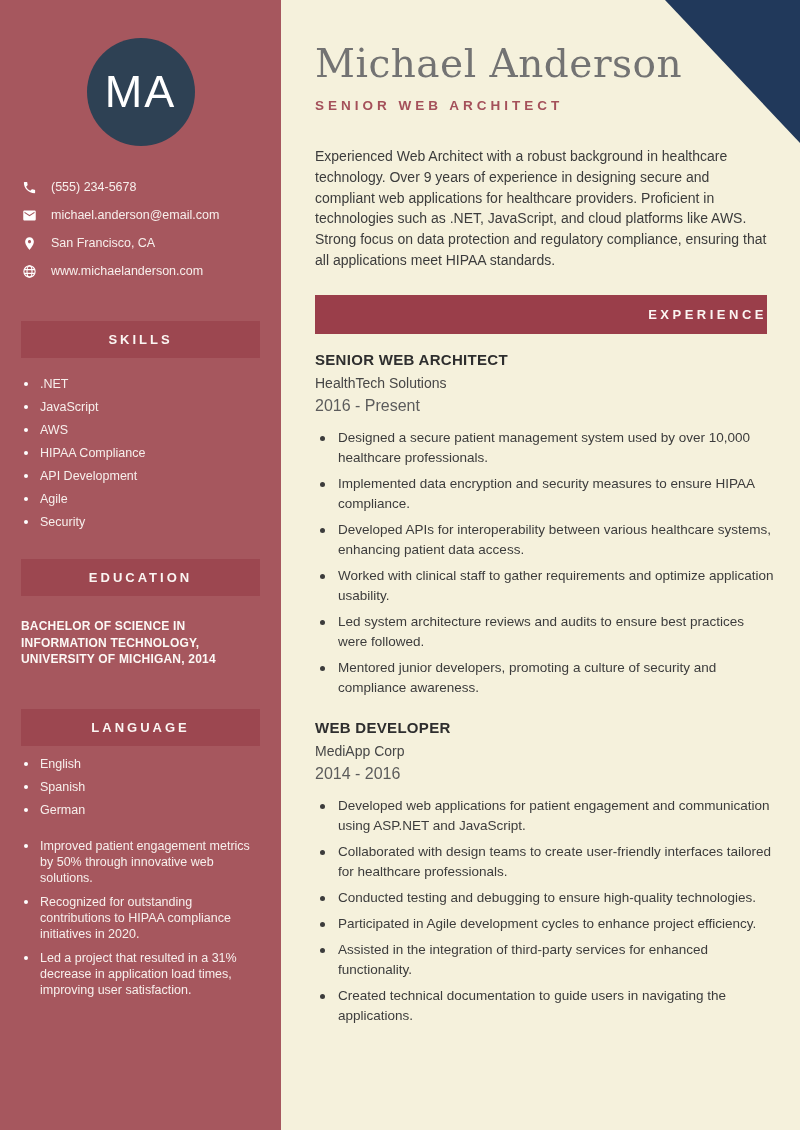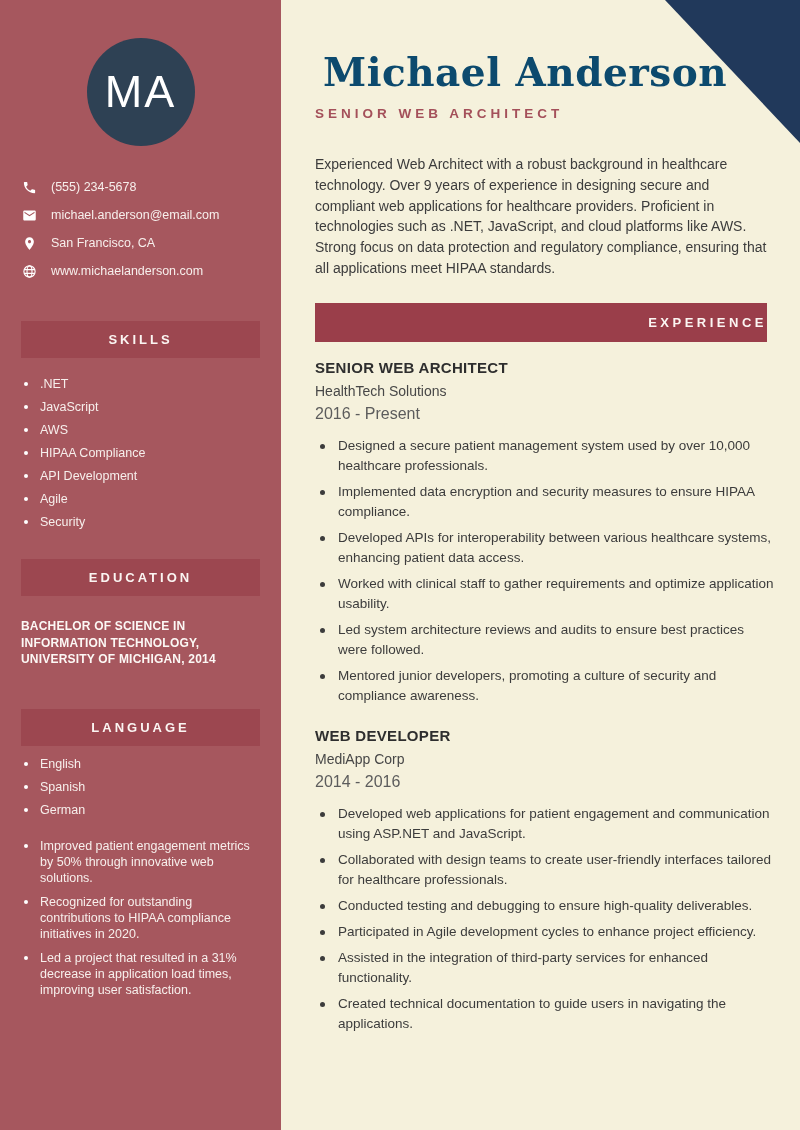--- a/index.html
+++ b/index.html
@@ -47,22 +47,22 @@
   
   .main {
     position:absolute; left:281px; top:0; width:519px; height:1130px;
     background:#F5F1DC; box-sizing:border-box; padding:40px 33px 0 34px;
   }
   .corner-triangle {
     position:absolute; top:0; right:0; width:135px; height:143px;
     background:#21395B; clip-path:polygon(0 0, 100% 0, 100% 100%);
   }
   .name {
-    margin:8px; font-family:"DejaVu Serif", serif; font-weight:bold;
-    font-size:39px; line-height:48px; color:#0c4a6e; letter-spacing:0.5px;
+    margin:0; font-family:"DejaVu Serif", serif; font-weight:normal;
+    font-size:39px; line-height:48px; color:#737373; letter-spacing:0.5px;
   }
   .subtitle {
     margin-top:10px; font-size:13.5px; font-weight:bold;
     letter-spacing:4px; color:#A4505A;
   }
   .summary {
     margin:33px 0 0; font-size:14px; line-height:20.8px; color:#3C3C3C; width:452px;
   }
   .exp-banner {
     margin-top:24px; width:452px; height:39px; background:#9A3E4A;
@@ -251,21 +251,21 @@
         <li>
             <span class="dot2"></span>
             <span>Developed web applications for patient engagement and communication using ASP.NET and JavaScript.</span>
           </li>
         <li>
             <span class="dot2"></span>
             <span>Collaborated with design teams to create user-friendly interfaces tailored for healthcare professionals.</span>
           </li>
         <li>
             <span class="dot2"></span>
-            <span>Conducted testing and debugging to ensure high-quality deliverables.</span>
+            <span>Conducted testing and debugging to ensure high-quality technologies.</span>
           </li>
         <li>
             <span class="dot2"></span>
             <span>Participated in Agile development cycles to enhance project efficiency.</span>
           </li>
         <li>
             <span class="dot2"></span>
             <span>Assisted in the integration of third-party services for enhanced functionality.</span>
           </li>
         <li>

